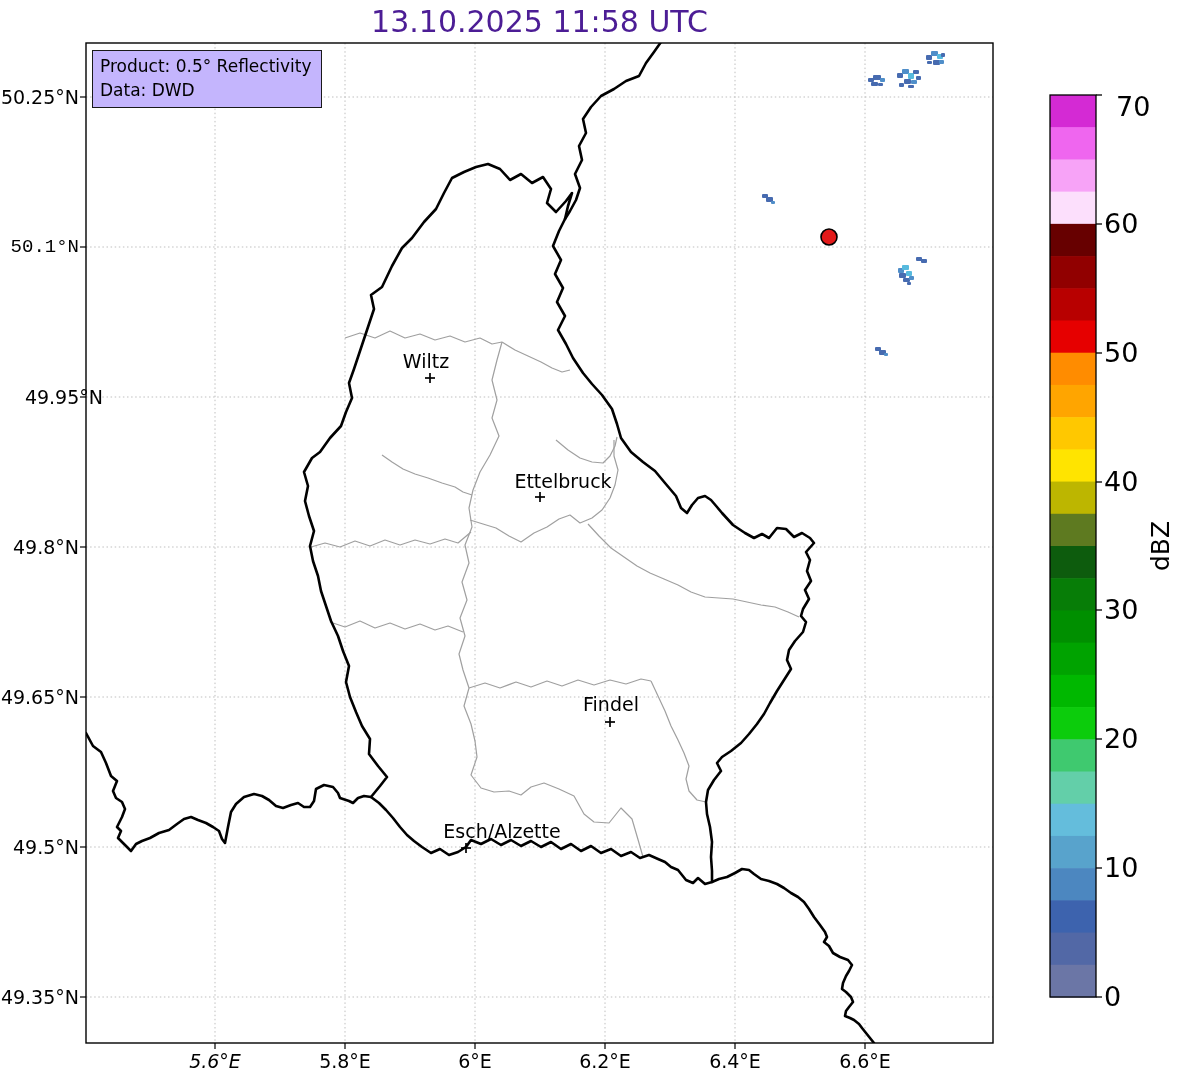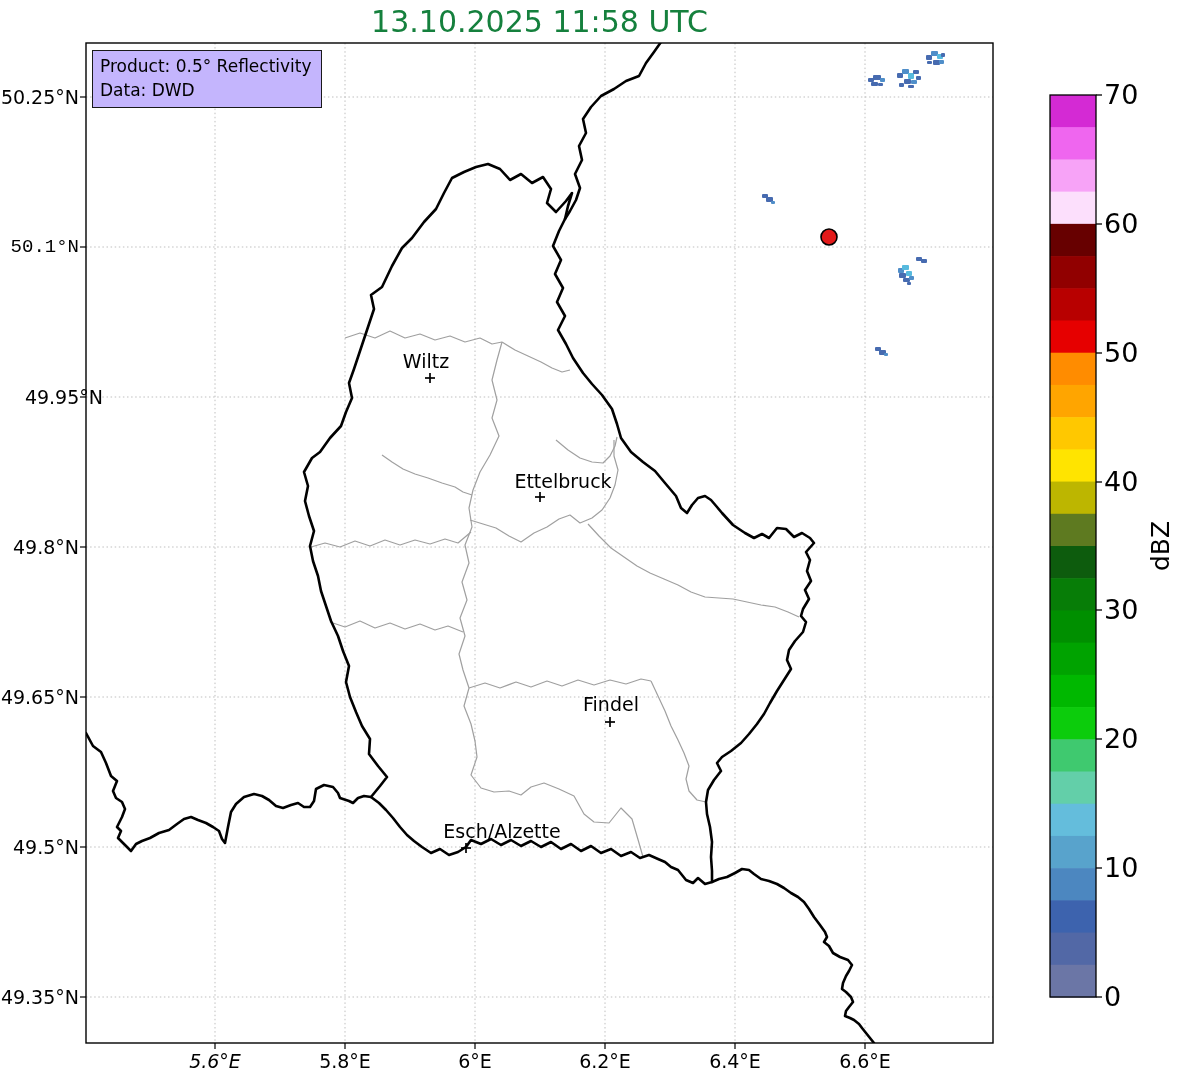--- a/index.html
+++ b/index.html
@@ -1,19 +1,19 @@
 <!DOCTYPE html>
 <html><head>
 <meta charset="utf-8">
 <style>
   html,body{margin:0;padding:0;background:#fff;}
   #figure{position:relative;width:1184px;height:1081px;background:#ffffff;
           font-family:"DejaVu Sans","Liberation Sans",sans-serif;overflow:hidden;}
   #title{position:absolute;left:86px;top:4px;width:907px;text-align:center;
-         font-size:30px;color:#15803d;}
+         font-size:30px;color:#4c1d95;}
   #info-box{position:absolute;left:92px;top:50px;background:#c4b5fd;border:1.5px solid #1a1a1a;
             padding:3px 9px 5px 7px;font-size:17px;line-height:1.42;color:#000;z-index:5;}
   #map-svg{position:absolute;left:0;top:0;}
   #labels{position:absolute;left:0;top:0;width:1184px;height:1081px;pointer-events:none;}
   .xtick{position:absolute;width:90px;text-align:center;font-size:19px;color:#000;}
   .ytick{position:absolute;left:0;width:79px;text-align:right;font-size:19px;color:#000;height:24px;line-height:24px;}
   .cbtick{position:absolute;left:1104px;font-size:27px;color:#000;height:34px;line-height:34px;}
   .city{position:absolute;font-weight:normal;font-size:19px;color:#000;white-space:nowrap;
         transform:translate(-50%,-50%);}
   #cbar-label{position:absolute;left:1160px;top:546px;font-size:25px;color:#000;
@@ -169,21 +169,21 @@
       <div class="xtick" style="left: 560px; top: 1050px;">6.2°E</div>
       <div class="xtick" style="left: 690px; top: 1050px;">6.4°E</div>
       <div class="xtick" style="left: 820px; top: 1050px;">6.6°E</div>
       <div class="ytick" style="top: 85px;">50.25°N</div>
       <div class="ytick" style="top: 235px; font-family: Liberation Mono, monospace;">50.1°N</div>
       <div class="ytick" style="top: 385px; padding-left: 24px;">49.95°N</div>
       <div class="ytick" style="top: 535px;">49.8°N</div>
       <div class="ytick" style="top: 685px;">49.65°N</div>
       <div class="ytick" style="top: 835px;">49.5°N</div>
       <div class="ytick" style="top: 985px;">49.35°N</div>
-      <div class="cbtick" style="top: 78px;">70</div>
+      <div class="cbtick" style="top: 90px; margin-left: 12px;">70</div>
       <div class="cbtick" style="top: 207px;">60</div>
       <div class="cbtick" style="top: 336px;">50</div>
       <div class="cbtick" style="top: 465px;">40</div>
       <div class="cbtick" style="top: 593px;">30</div>
       <div class="cbtick" style="top: 722px;">20</div>
       <div class="cbtick" style="top: 851px;">10</div>
       <div class="cbtick" style="top: 980px;">0</div>
       <div class="city" style="left: 426px; top: 361px;">Wiltz</div>
       <div class="city" style="left: 563px; top: 481px;">Ettelbruck</div>
       <div class="city" style="left: 611px; top: 704px;">Findel</div>

